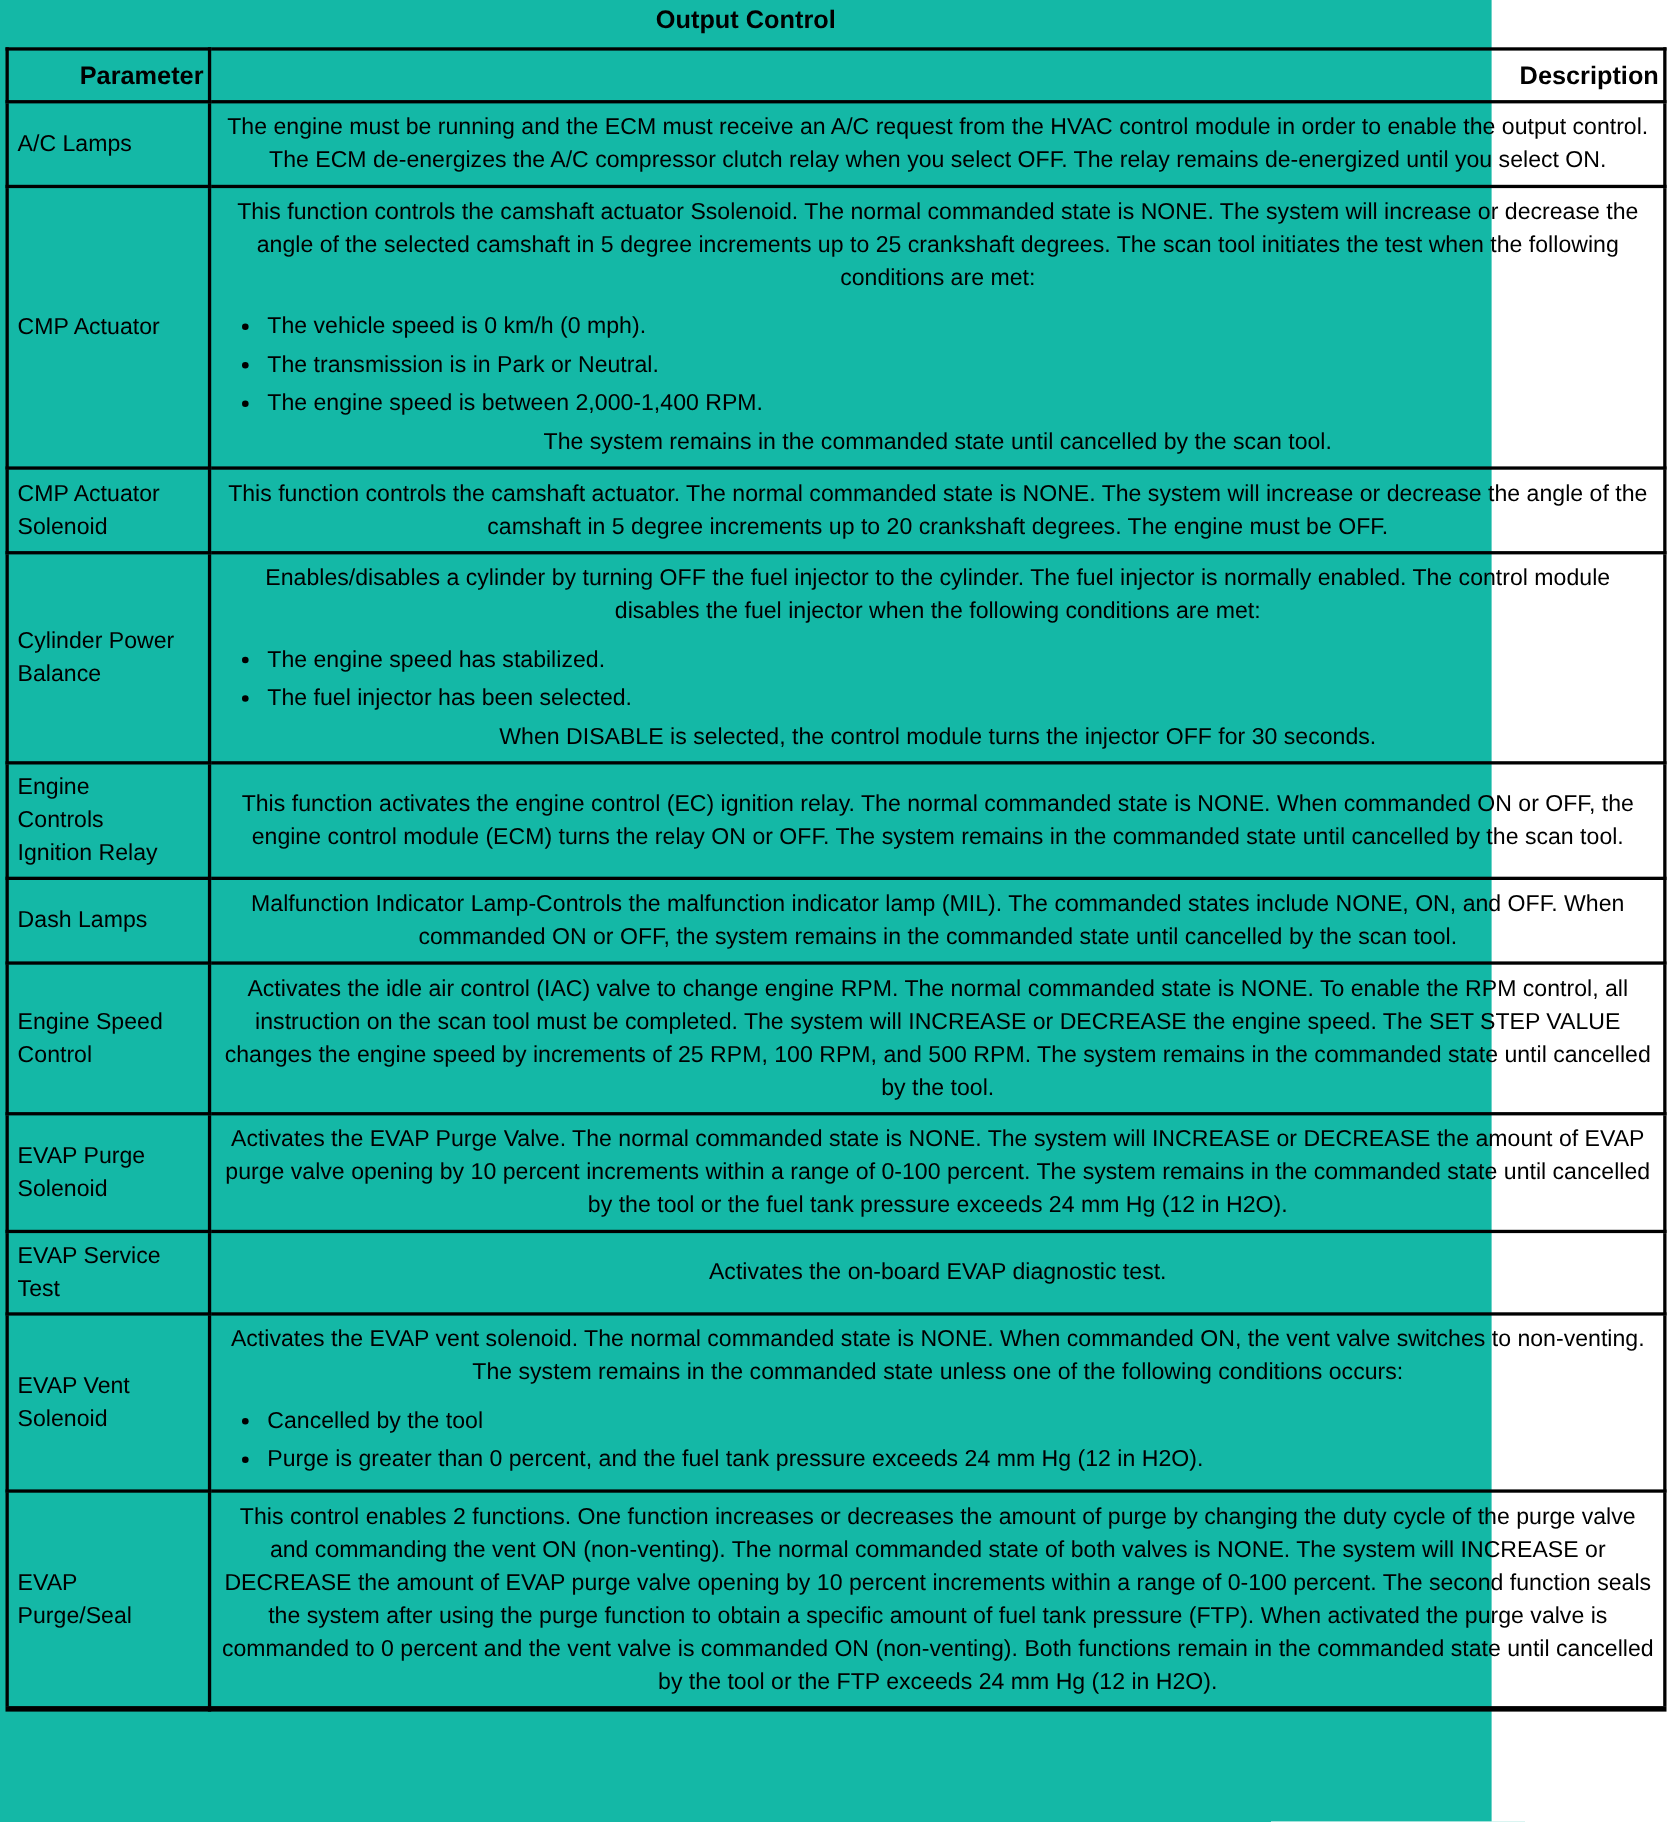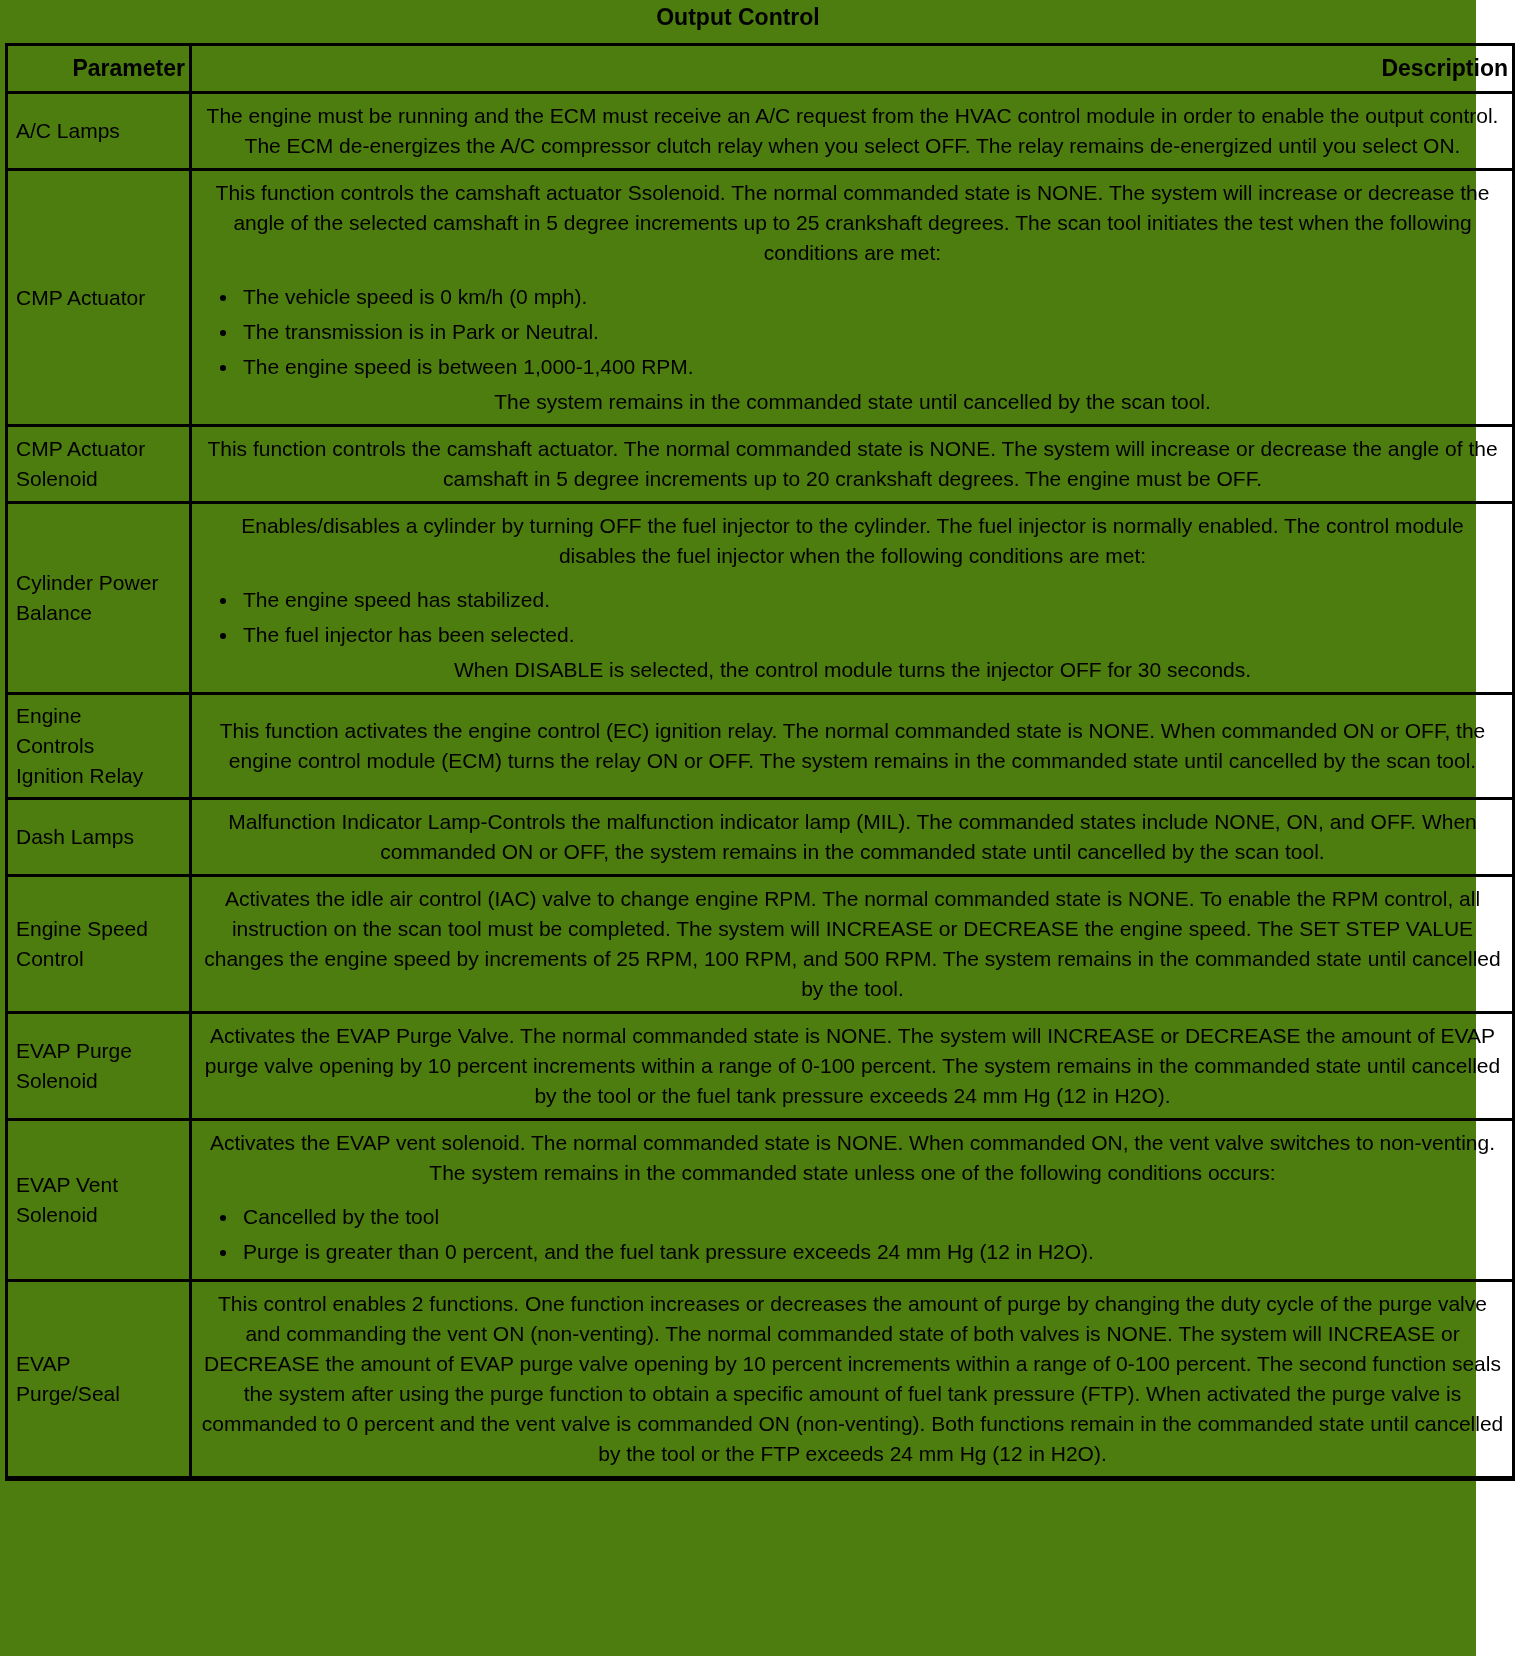--- a/index.html
+++ b/index.html
@@ -2,23 +2,23 @@
 <html><head>
 <meta charset="utf-8">
 <style>
   * { margin: 0; padding: 0; box-sizing: border-box; }
   html, body {
     background: #ffffff;
     color: #000000;
     font-family: "Liberation Sans", sans-serif;
   }
   .page {
-    width: 1476px;
+    width: 1356px;
     min-height: 1656px;
-    background: #4d7c0f;
+    background: #14b8a6;
     padding-top: 4px;
   }
   .doc-title {
     text-align: center;
     font-weight: bold;
     font-size: 23px;
     margin-bottom: 12px;
   }
   table.output-table {
     border-collapse: collapse;
@@ -85,21 +85,21 @@
             <p>The engine must be running and the ECM must receive an A/C request from the HVAC control module in order to enable the output control. The ECM de-energizes the A/C compressor clutch relay when you select OFF. The relay remains de-energized until you select ON.</p>
           </td>
         </tr>
         <tr>
           <td class="param-cell">CMP Actuator</td>
           <td class="desc-cell">
             <p>This function controls the camshaft actuator Ssolenoid. The normal commanded state is NONE. The system will increase or decrease the angle of the selected camshaft in 5 degree increments up to 25 crankshaft degrees. The scan tool initiates the test when the following conditions are met:</p>
             <ul>
               <li>The vehicle speed is 0 km/h (0 mph).</li>
               <li>The transmission is in Park or Neutral.</li>
-              <li>The engine speed is between 1,000-1,400 RPM.</li>
+              <li>The engine speed is between 2,000-1,400 RPM.</li>
             </ul>
             <p>The system remains in the commanded state until cancelled by the scan tool.</p>
           </td>
         </tr>
         <tr>
           <td class="param-cell">CMP Actuator Solenoid</td>
           <td class="desc-cell">
             <p>This function controls the camshaft actuator. The normal commanded state is NONE. The system will increase or decrease the angle of the camshaft in 5 degree increments up to 20 crankshaft degrees. The engine must be OFF.</p>
           </td>
         </tr>
@@ -132,20 +132,26 @@
             <p>Activates the idle air control (IAC) valve to change engine RPM. The normal commanded state is NONE. To enable the RPM control, all instruction on the scan tool must be completed. The system will INCREASE or DECREASE the engine speed. The SET STEP VALUE changes the engine speed by increments of 25 RPM, 100 RPM, and 500 RPM. The system remains in the commanded state until cancelled by the tool.</p>
           </td>
         </tr>
         <tr>
           <td class="param-cell">EVAP Purge Solenoid</td>
           <td class="desc-cell">
             <p>Activates the EVAP Purge Valve. The normal commanded state is NONE. The system will INCREASE or DECREASE the amount of EVAP purge valve opening by 10 percent increments within a range of 0-100 percent. The system remains in the commanded state until cancelled by the tool or the fuel tank pressure exceeds 24 mm Hg (12 in H2O).</p>
           </td>
         </tr>
         <tr>
+          <td class="param-cell">EVAP Service Test</td>
+          <td class="desc-cell">
+            <p>Activates the on-board EVAP diagnostic test.</p>
+          </td>
+        </tr>
+        <tr>
           <td class="param-cell">EVAP Vent Solenoid</td>
           <td class="desc-cell">
             <p>Activates the EVAP vent solenoid. The normal commanded state is NONE. When commanded ON, the vent valve switches to non-venting. The system remains in the commanded state unless one of the following conditions occurs:</p>
             <ul>
               <li>Cancelled by the tool</li>
               <li>Purge is greater than 0 percent, and the fuel tank pressure exceeds 24 mm Hg (12 in H2O).</li>
             </ul>
           </td>
         </tr>
         <tr>

